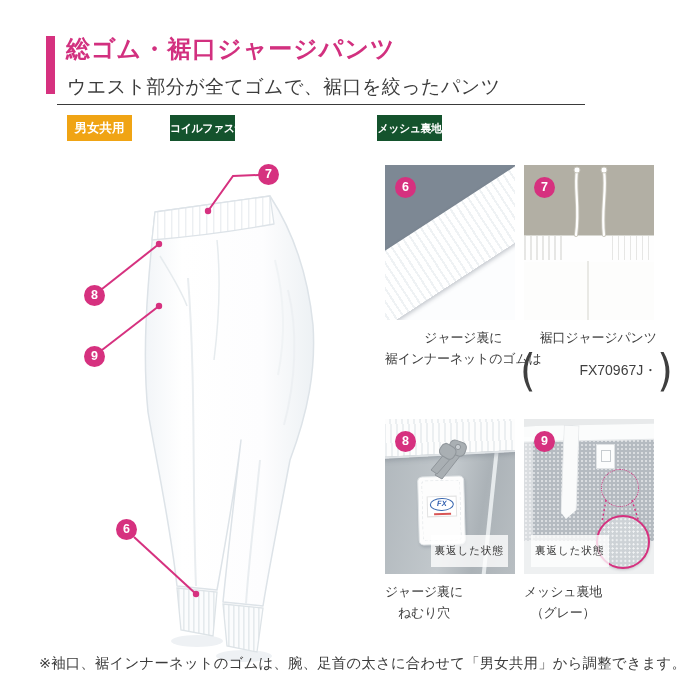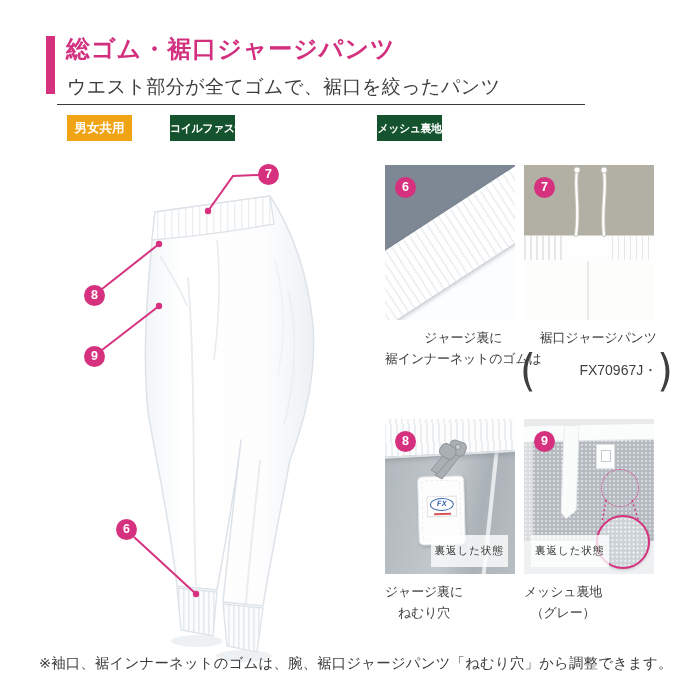--- a/index.html
+++ b/index.html
@@ -253,14 +253,14 @@
   <div class="abs caption" style="left:385px;top:581px">
     <div>ジャージ裏に</div>
     <div>ねむり穴</div>
   </div>
 
   <div class="abs caption" style="left:524px;top:581px">
     <div>メッシュ裏地</div>
     <div>（グレー）</div>
   </div>
 
-  <div class="abs footnote">※袖口、裾インナーネットのゴムは、腕、裾口ジャージパンツ「ねむり穴」から調整できます。</div>
+  <div class="abs footnote">※袖口、裾インナーネットのゴムは、腕、足首の太さに合わせて「男女共用」から調整できます。</div>
 </div>
 
 </body></html>

